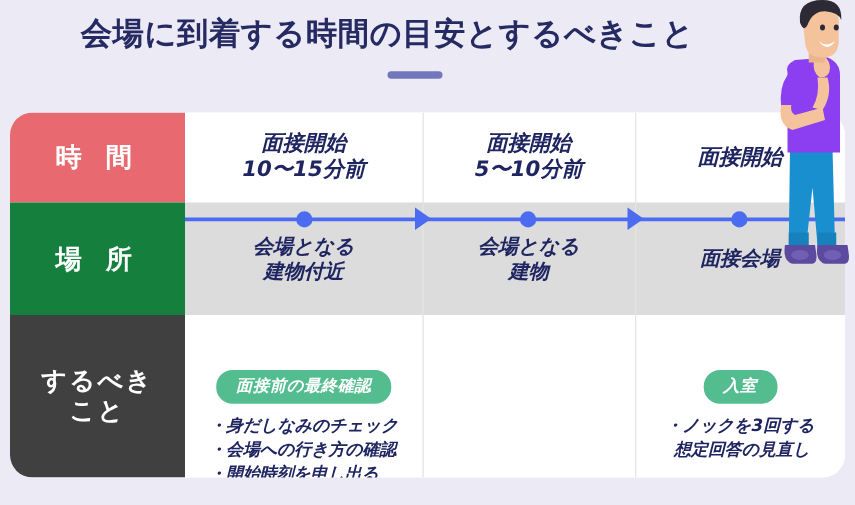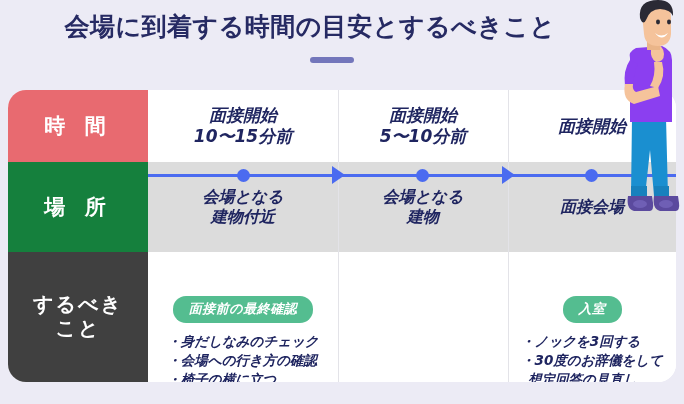--- a/index.html
+++ b/index.html
@@ -161,30 +161,29 @@
       </div>
       <div class="cell place-cell col3">
         <span>面接会場</span>
       </div>
 
       <div class="do-cell col1">
         <span class="badge">面接前の最終確認</span>
         <div class="bullets">
           <div class="li">・身だしなみのチェック</div>
           <div class="li">・会場への行き方の確認</div>
-          <div class="li">・椅子の横に立つ</div>
+          <div class="li">・開始時刻を申し出る</div>
         </div>
       </div>
 
 
       <div class="do-cell col3">
         <span class="badge">入室</span>
         <div class="bullets">
           <div class="li">・ノックを3回する</div>
-          <div class="li">・30度のお辞儀をして</div>
           <div class="cont">想定回答の見直し</div>
         </div>
       </div>
 
     </div>
   </div>
 
   <svg class="person" viewBox="0 0 70 232">
 
     <path d="M18 118 L52 118 L54 196 L40 196 L36 150 L31 196 L17 196 Z" fill="#1a8fd0"></path>

